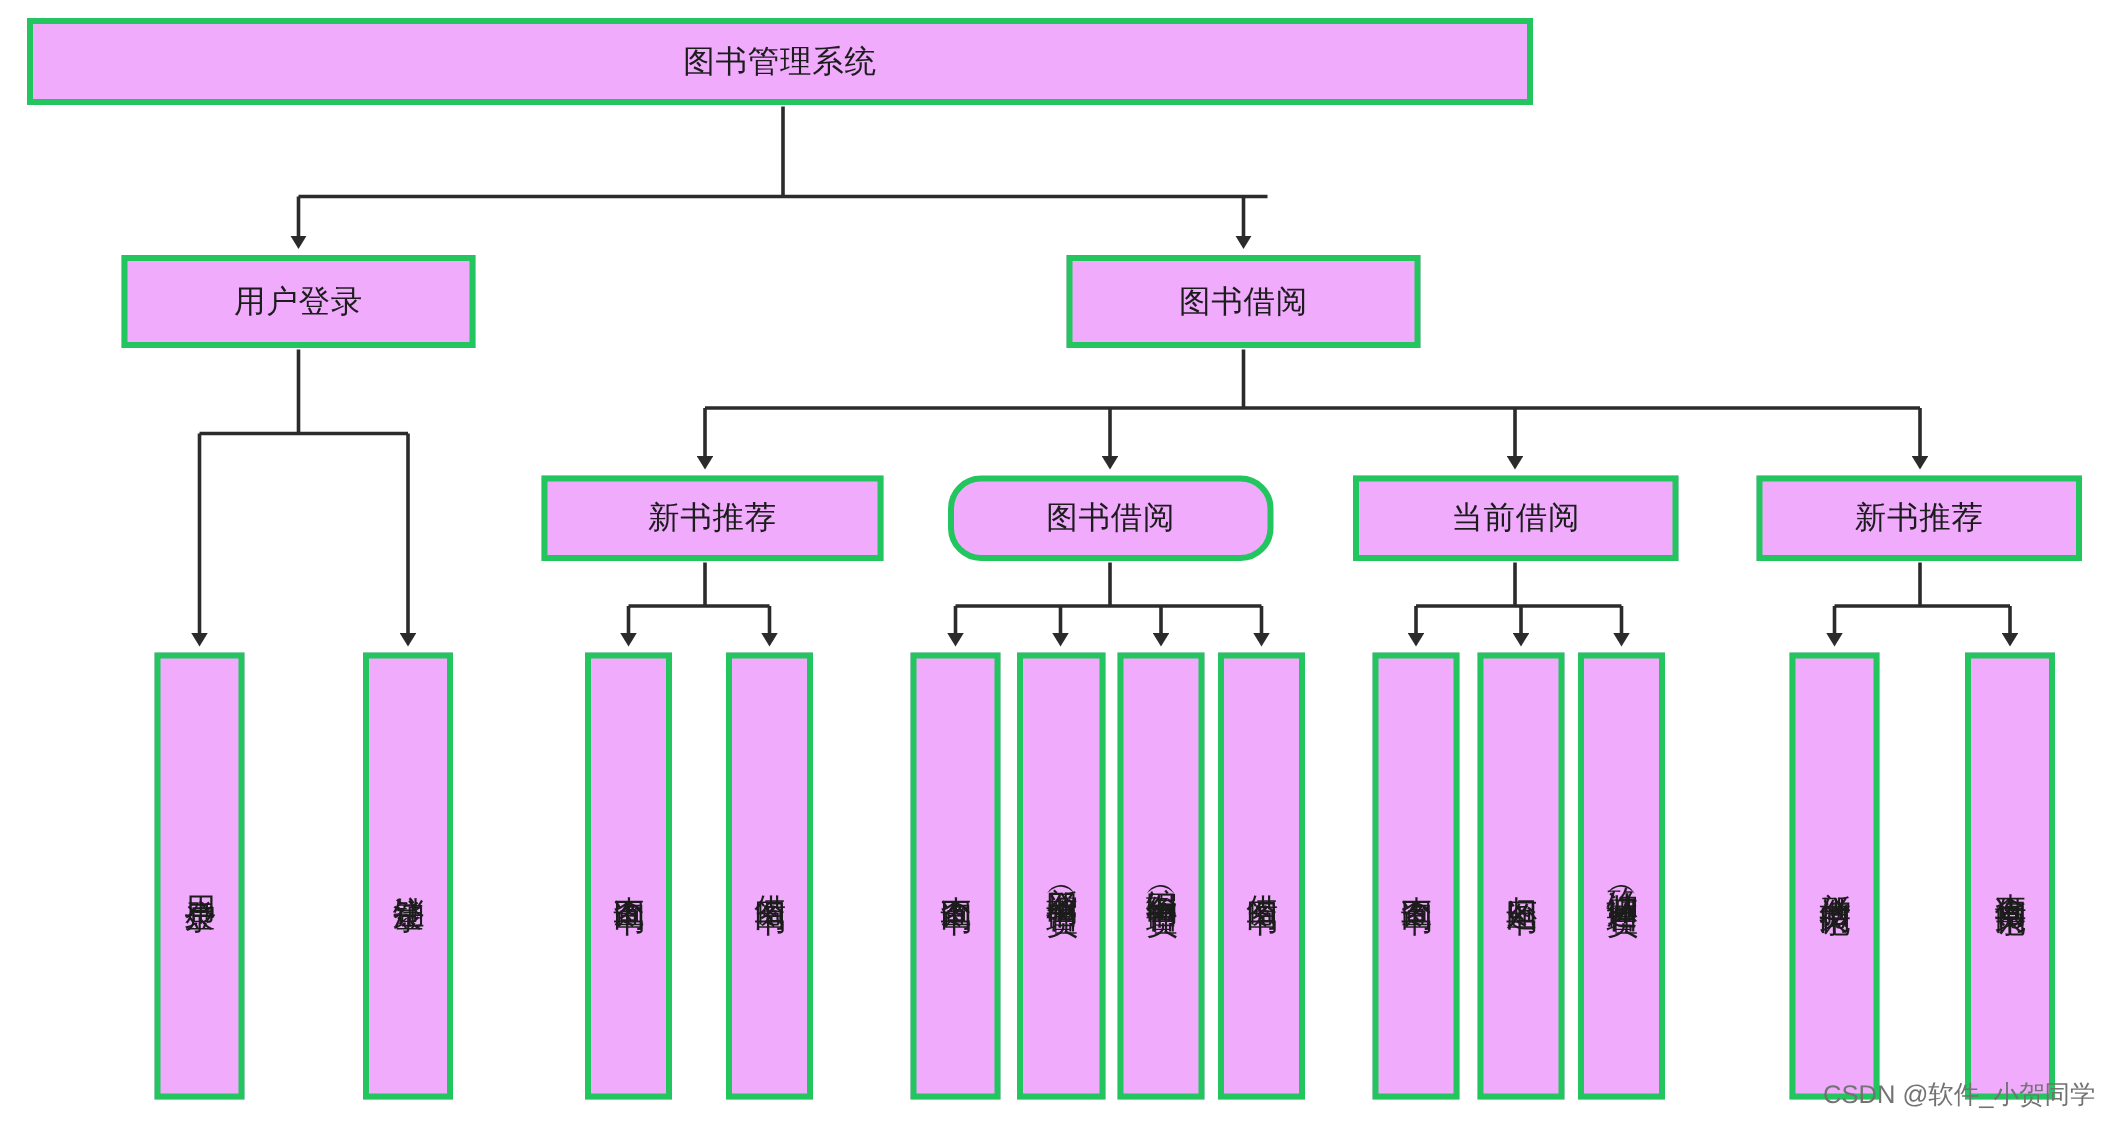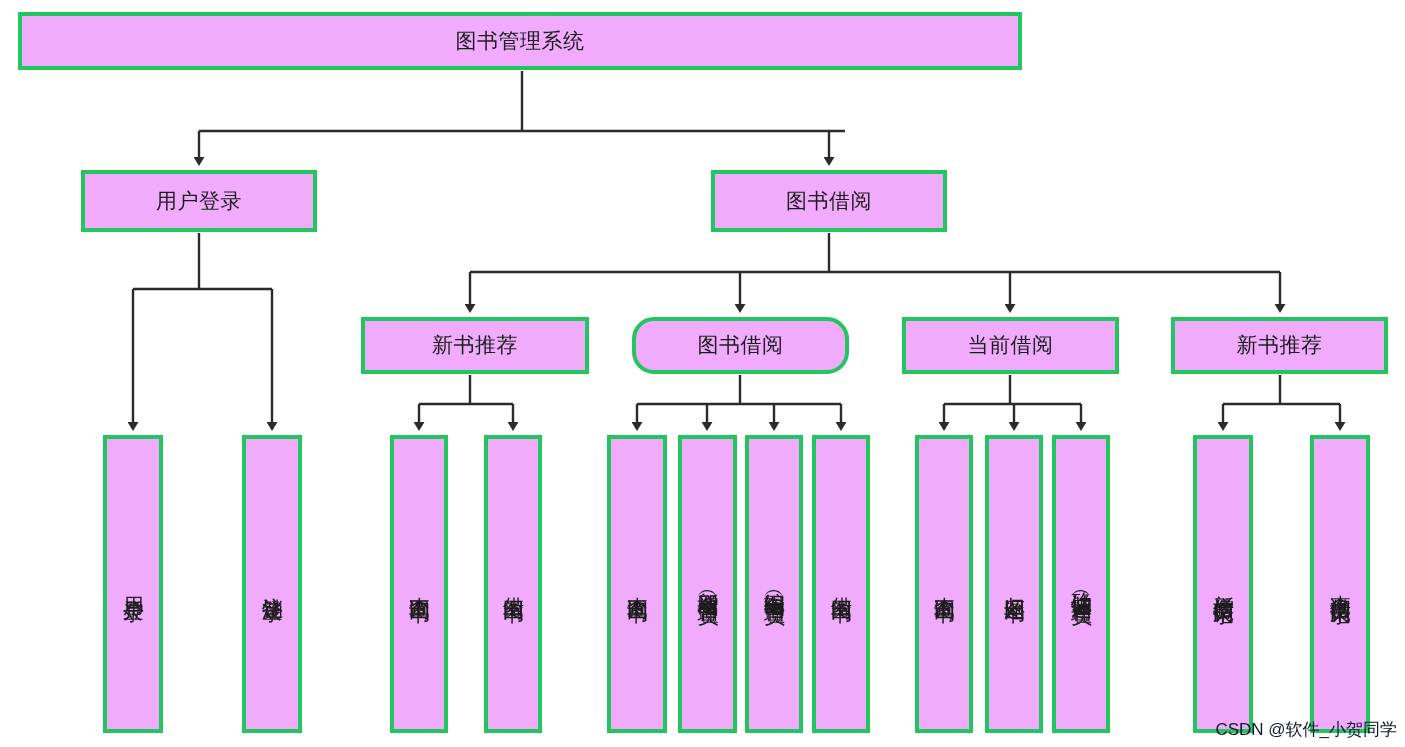--- a/index.html
+++ b/index.html
@@ -64,21 +64,21 @@
     font-size: 21px;
     letter-spacing: 2px;
     line-height: 1.0;
     white-space: nowrap;
   }
   .watermark {
     position: absolute;
     right: 8px;
     bottom: 6px;
     font-size: 17px;
-    color: #0f172a;
+    color: #737373;
     white-space: nowrap;
     z-index: 5;
   }
 </style>
 </head>
 <body>
 
 <div id="canvas">
 
   <svg id="edges" viewBox="0 0 1405 747" width="1405" height="747" xmlns="http://www.w3.org/2000/svg">

